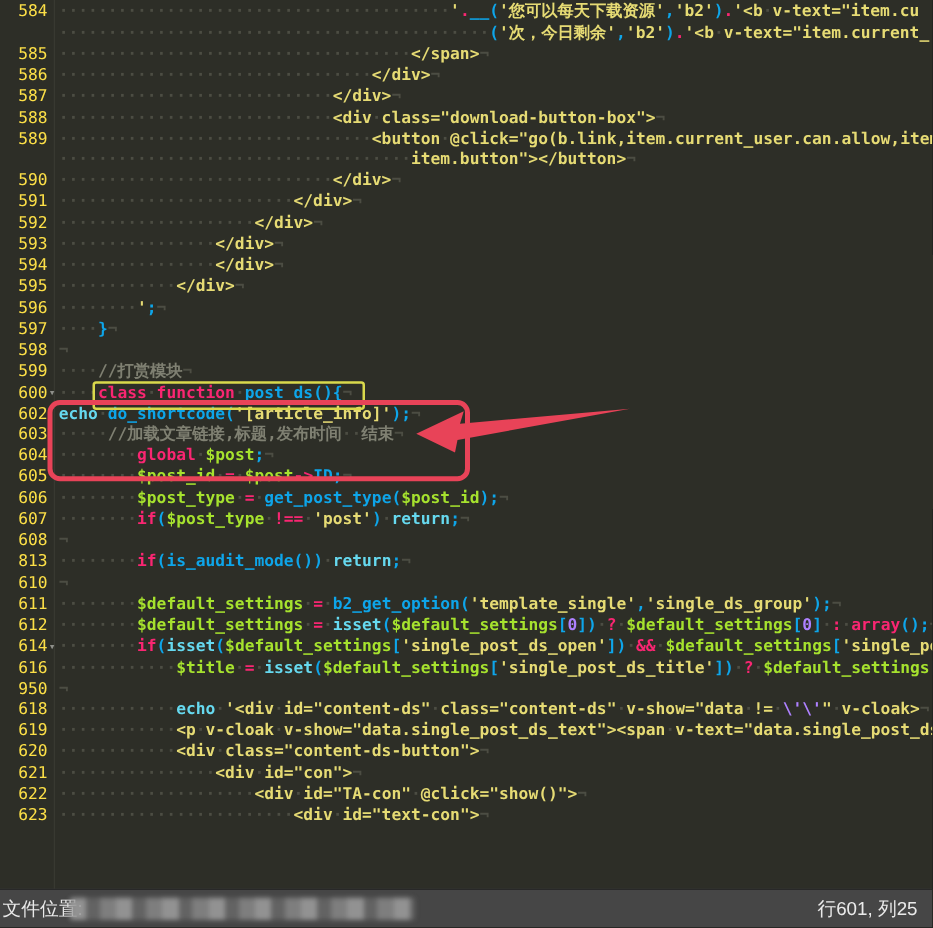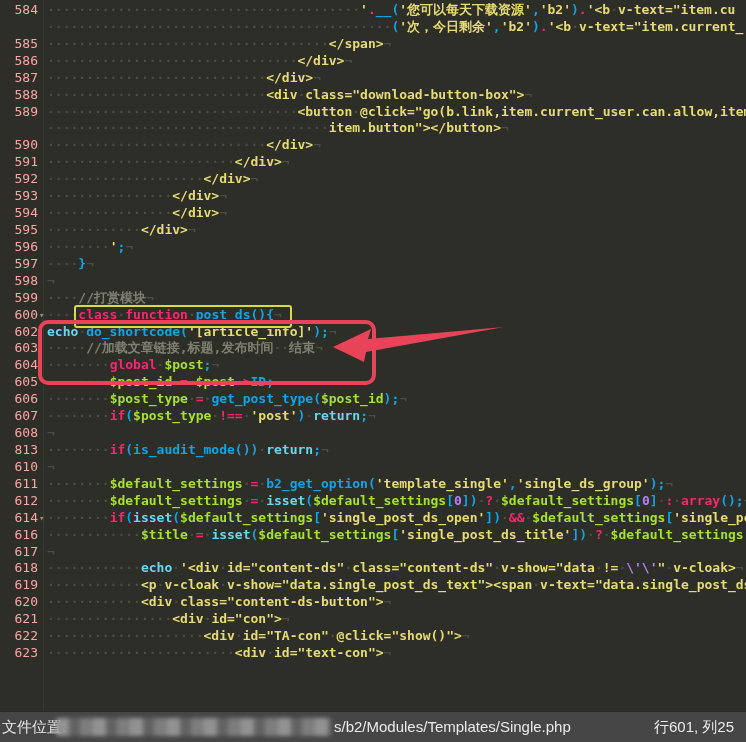--- a/index.html
+++ b/index.html
@@ -3,21 +3,21 @@
 <meta charset="utf-8">
 <style>
   html,body{margin:0;padding:0;background:#1e1e1e;}
   .screen{position:relative;width:746px;height:742px;background:#2d2e27;overflow:hidden;
           font-family:"DejaVu Sans Mono",monospace;}
   .pane{position:absolute;top:2px;left:0;width:746px;}
   .row{position:relative;height:16.93px;line-height:16.93px;white-space:pre;
        font-size:13px;font-weight:bold;overflow:hidden;}
   .row.cur{background:#35362b;}
   .ln{display:inline-block;width:38px;margin-right:9px;text-align:right;
-      color:#fca5a5;font-weight:normal;}
+      color:#fde047;font-weight:normal;}
   .fold{position:absolute;left:39px;top:0;color:#8f908a;font-size:9px;font-weight:normal;}
   .gutterline{position:absolute;left:43px;top:0;height:712px;width:1px;background:#383931;}
   
   .def{color:#0ea5e9}.kw{color:#f92672}.str{color:#e6db74}.var{color:#a6e22e}
   .cy{color:#66d9ef}.num{color:#ae81ff}.com{color:#7f8072}.ws{color:#4c4d43}
   
   .hl-yellow{position:absolute;left:74px;top:305px;width:214px;height:19px;
              border:2px solid #d9d94c;border-radius:3px;pointer-events:none;}
   .hl-red{position:absolute;left:38px;top:320px;width:330px;height:57px;
           border:4px solid #e84358;border-radius:10px;pointer-events:none;}
@@ -66,34 +66,33 @@
       <div class="row"><span class="ln">605</span><span><span class="ws">········</span><span class="var">$post_id</span><span class="ws">·</span><span class="kw">=</span><span class="ws">·</span><span class="var">$post</span><span class="kw">-&gt;</span><span class="def">ID;</span><span class="ws">¬</span></span></div>
       <div class="row"><span class="ln">606</span><span><span class="ws">········</span><span class="var">$post_type</span><span class="ws">·</span><span class="kw">=</span><span class="ws">·</span><span class="def">get_post_type(</span><span class="var">$post_id</span><span class="def">);</span><span class="ws">¬</span></span></div>
       <div class="row"><span class="ln">607</span><span><span class="ws">········</span><span class="kw">if</span><span class="def">(</span><span class="var">$post_type</span><span class="ws">·</span><span class="kw">!==</span><span class="ws">·</span><span class="str">'post'</span><span class="def">)</span><span class="ws">·</span><span class="cy">return</span><span class="def">;</span><span class="ws">¬</span></span></div>
       <div class="row"><span class="ln">608</span><span><span class="ws">¬</span></span></div>
       <div class="row"><span class="ln">813</span><span><span class="ws">········</span><span class="kw">if</span><span class="def">(is_audit_mode())</span><span class="ws">·</span><span class="cy">return</span><span class="def">;</span><span class="ws">¬</span></span></div>
       <div class="row"><span class="ln">610</span><span><span class="ws">¬</span></span></div>
       <div class="row"><span class="ln">611</span><span><span class="ws">········</span><span class="var">$default_settings</span><span class="ws">·</span><span class="kw">=</span><span class="ws">·</span><span class="def">b2_get_option(</span><span class="str">'template_single'</span><span class="def">,</span><span class="str">'single_ds_group'</span><span class="def">);</span><span class="ws">¬</span></span></div>
       <div class="row"><span class="ln">612</span><span><span class="ws">········</span><span class="var">$default_settings</span><span class="ws">·</span><span class="kw">=</span><span class="ws">·</span><span class="cy">isset</span><span class="def">(</span><span class="var">$default_settings</span><span class="def">[</span><span class="num">0</span><span class="def">])</span><span class="ws">·</span><span class="kw">?</span><span class="ws">·</span><span class="var">$default_settings</span><span class="def">[</span><span class="num">0</span><span class="def">]</span><span class="ws">·</span><span class="kw">:</span><span class="ws">·</span><span class="kw">array</span><span class="def">();</span><span class="ws">¬</span></span></div>
       <div class="row"><span class="ln">614</span><span class="fold">▾</span><span><span class="ws">········</span><span class="kw">if</span><span class="def">(</span><span class="cy">isset</span><span class="def">(</span><span class="var">$default_settings</span><span class="def">[</span><span class="str">'single_post_ds_open'</span><span class="def">])</span><span class="ws">·</span><span class="kw">&amp;&amp;</span><span class="ws">·</span><span class="var">$default_settings</span><span class="def">[</span><span class="str">'single_pos</span></span></div>
       <div class="row"><span class="ln">616</span><span><span class="ws">············</span><span class="var">$title</span><span class="ws">·</span><span class="kw">=</span><span class="ws">·</span><span class="cy">isset</span><span class="def">(</span><span class="var">$default_settings</span><span class="def">[</span><span class="str">'single_post_ds_title'</span><span class="def">])</span><span class="ws">·</span><span class="kw">?</span><span class="ws">·</span><span class="var">$default_settings</span><span class="def">[</span></span></div>
-      <div class="row"><span class="ln">617</span><span><span class="ws">¬</span></span></div>
+      <div class="row"><span class="ln">950</span><span><span class="ws">¬</span></span></div>
       <div class="row"><span class="ln">618</span><span><span class="ws">············</span><span class="cy">echo</span><span class="ws">·</span><span class="str">'&lt;div</span><span class="ws">·</span><span class="str">id="content-ds"</span><span class="ws">·</span><span class="str">class="content-ds"</span><span class="ws">·</span><span class="str">v-show="data</span><span class="ws">·</span><span class="str">!=</span><span class="ws">·</span><span class="num">\'\'</span><span class="str">"</span><span class="ws">·</span><span class="str">v-cloak&gt;</span><span class="ws">¬</span></span></div>
       <div class="row"><span class="ln">619</span><span><span class="ws">············</span><span class="str">&lt;p</span><span class="ws">·</span><span class="str">v-cloak</span><span class="ws">·</span><span class="str">v-show="data.single_post_ds_text"&gt;&lt;span</span><span class="ws">·</span><span class="str">v-text="data.single_post_ds_</span></span></div>
       <div class="row"><span class="ln">620</span><span><span class="ws">············</span><span class="str">&lt;div</span><span class="ws">·</span><span class="str">class="content-ds-button"&gt;</span><span class="ws">¬</span></span></div>
       <div class="row"><span class="ln">621</span><span><span class="ws">················</span><span class="str">&lt;div</span><span class="ws">·</span><span class="str">id="con"&gt;</span><span class="ws">¬</span></span></div>
       <div class="row"><span class="ln">622</span><span><span class="ws">····················</span><span class="str">&lt;div</span><span class="ws">·</span><span class="str">id="TA-con"</span><span class="ws">·</span><span class="str">@click="show()"&gt;</span><span class="ws">¬</span></span></div>
       <div class="row"><span class="ln">623</span><span><span class="ws">························</span><span class="str">&lt;div</span><span class="ws">·</span><span class="str">id="text-con"&gt;</span><span class="ws">¬</span></span></div>
     </div>
 
   <div class="hl-yellow" style="border-color: rgb(217, 217, 76);"></div>
   <div class="hl-red" style="border-color: rgb(232, 67, 88);"></div>
   <svg class="arrow-svg" width="746" height="712">
     <polygon id="red-arrow" points="333,347 371,329 368,339 504,327 366,352 364,362" fill="#e84358"></polygon>
   </svg>
 
   <div class="statusbar">
     <span class="sb-label">文件位置:</span>
     <span class="sb-blur"></span>
-    <span class="sb-path">s/b2/Modules/Templates/Single.php</span>
     <span class="sb-pos">行601, 列25</span>
   </div>
 </div>
 
 </body></html>

